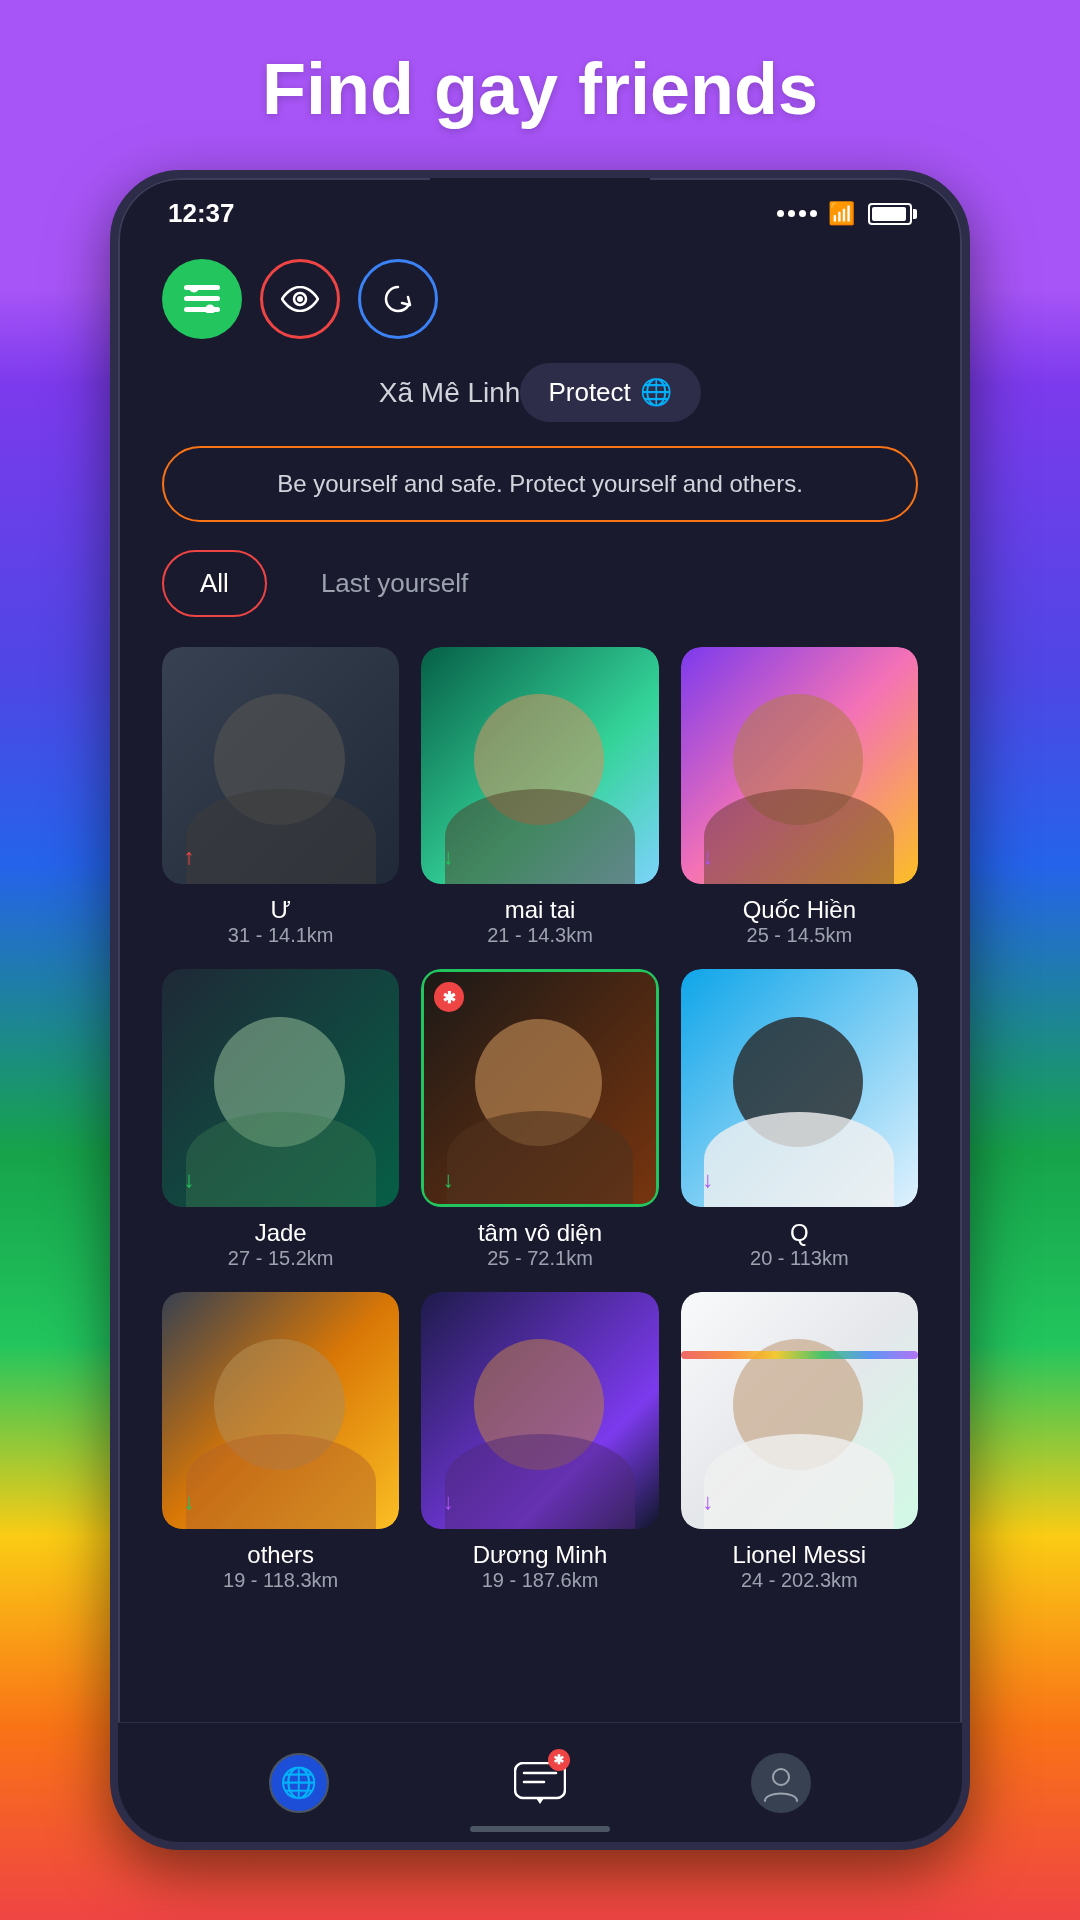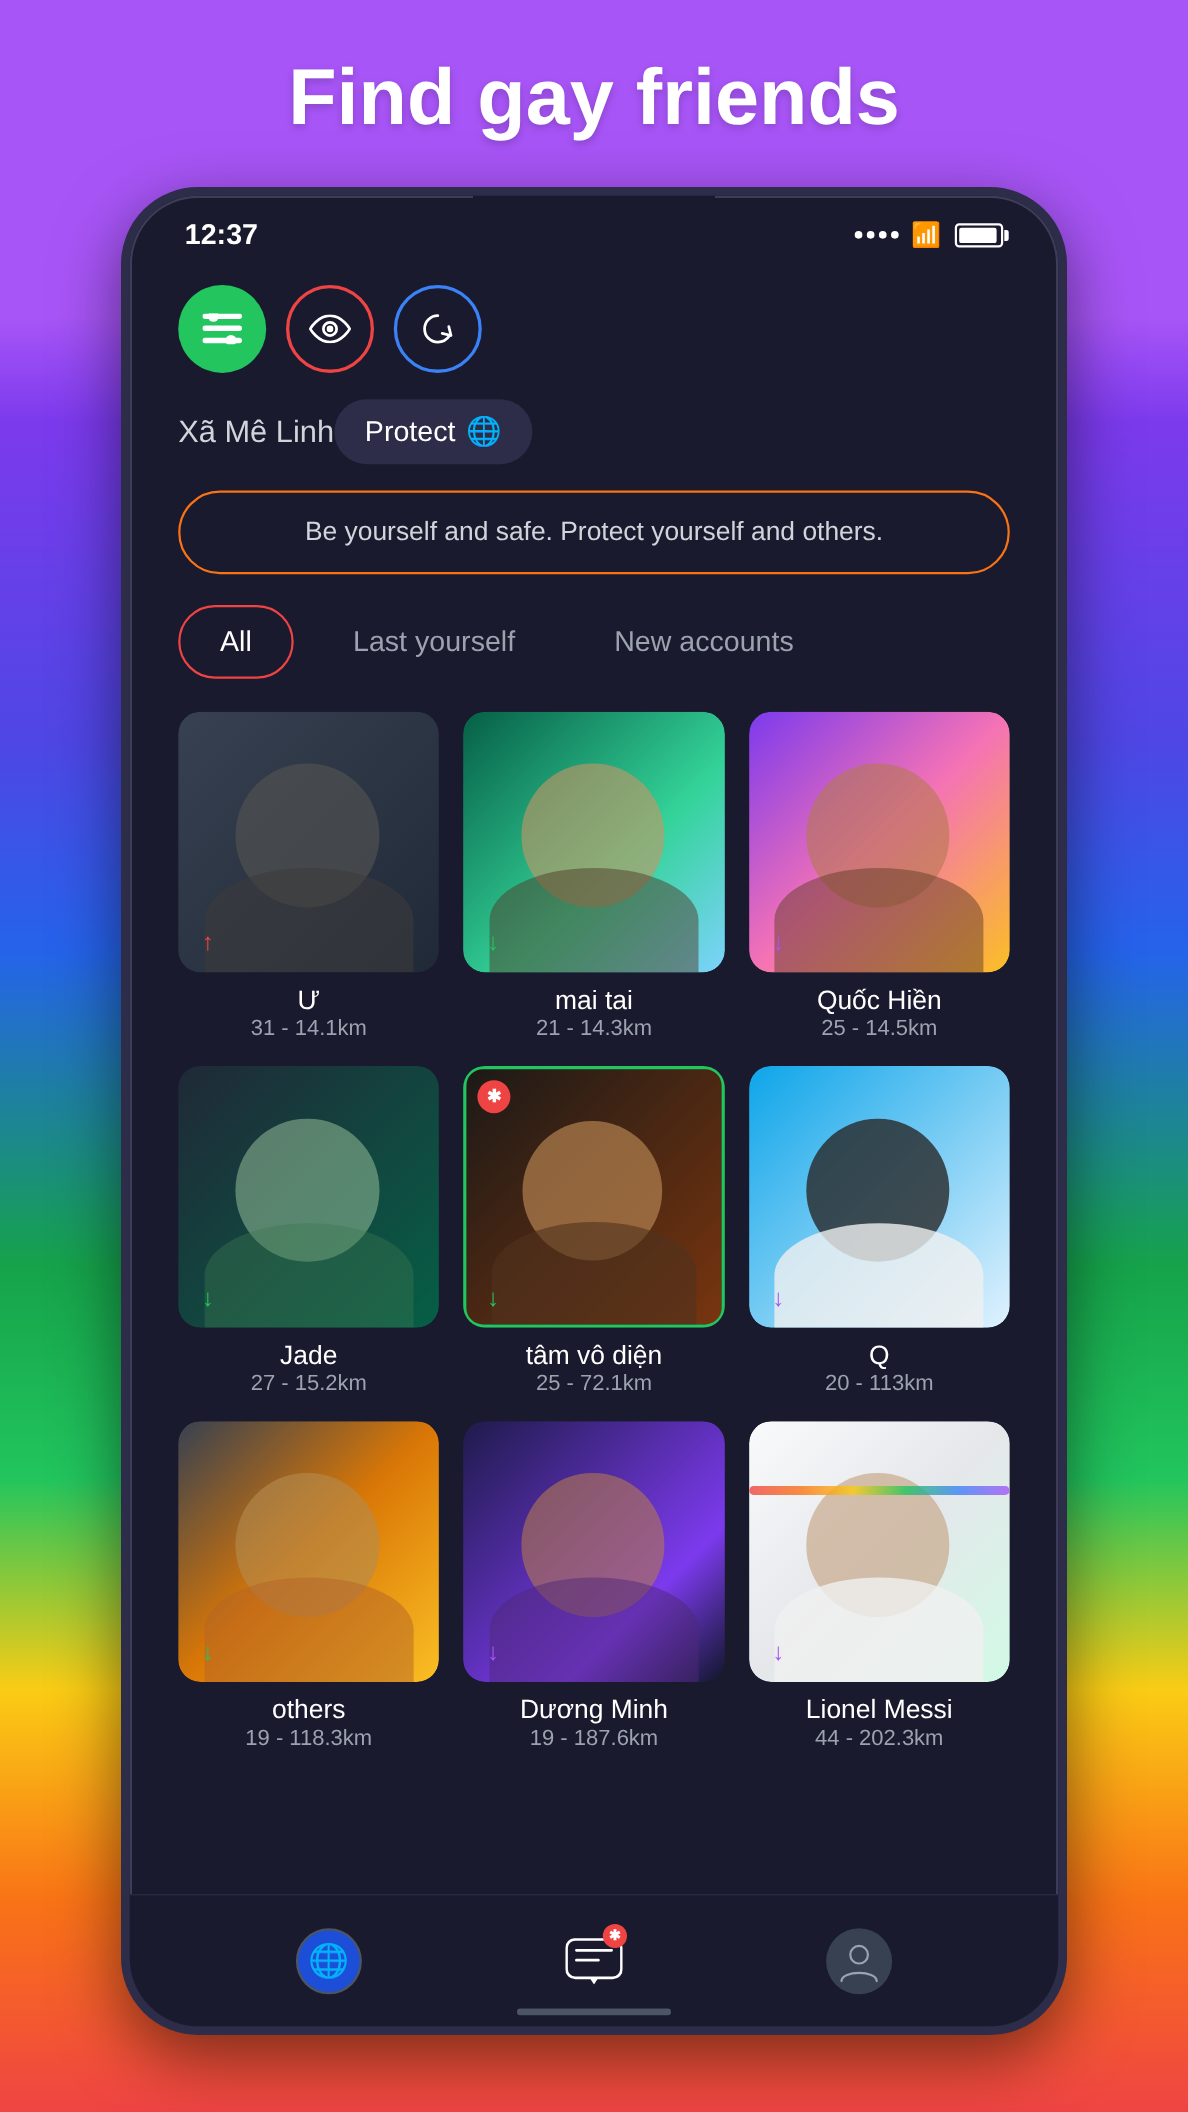--- a/index.html
+++ b/index.html
@@ -171,21 +171,21 @@
     }
 
     .btn-refresh {
       background: transparent;
       border: 3px solid #3b82f6;
       color: white;
     }
 
     .location-row {
       display: flex;
-      justify-content: flex-start;
+      justify-content: center;
       align-items: center;
       margin-bottom: 24px;
     }
 
     .location-text {
       font-size: 28px;
       color: #d1d5db;
     }
 
     .change-btn {
@@ -513,21 +513,20 @@
           <span>Protect</span>
           <span>🌐</span>
         </button>
       </div>
 
       <div class="safety-banner">Be yourself and safe. Protect yourself and others.</div>
 
       <div class="filter-tabs">
         <button class="tab tab-active">All</button>
         <button class="tab tab-inactive">Last yourself</button>
-        <button class="tab tab-inactive">New accounts</button>
       </div>
 
       <div class="profiles-grid">
 
         <div class="profile-card">
           <div class="profile-img-wrap">
             <div class="profile-img-placeholder img-u">
               <div class="avatar-shape">
                 <div class="avatar-head" style="background:rgba(80,80,80,0.7)"></div>
                 <div class="avatar-body" style="background:rgba(60,60,60,0.6)"></div>
@@ -644,21 +643,21 @@
               <div class="avatar-shape">
                 <div class="avatar-head" style="background:rgba(200,170,140,0.7)"></div>
                 <div class="avatar-body" style="background:rgba(240,240,240,0.8)"></div>
               </div>
 
               <div style="position:absolute;top:25%;left:0;right:0;height:8px;background:linear-gradient(90deg,#ef4444,#f97316,#facc15,#22c55e,#3b82f6,#a855f7);opacity:0.8;border-radius:4px;"></div>
             </div>
             <div class="arrow-indicator" style="color:#a855f7">↓</div>
           </div>
           <div class="profile-name">Lionel Messi</div>
-          <div class="profile-info">44 - 202.3km</div>
+          <div class="profile-info">24 - 202.3km</div>
         </div>
 
       </div>
     </div>
 
     <div class="bottom-nav">
       <div class="nav-item">
         <div class="globe-circle">🌐</div>
       </div>
       <div class="nav-item">

